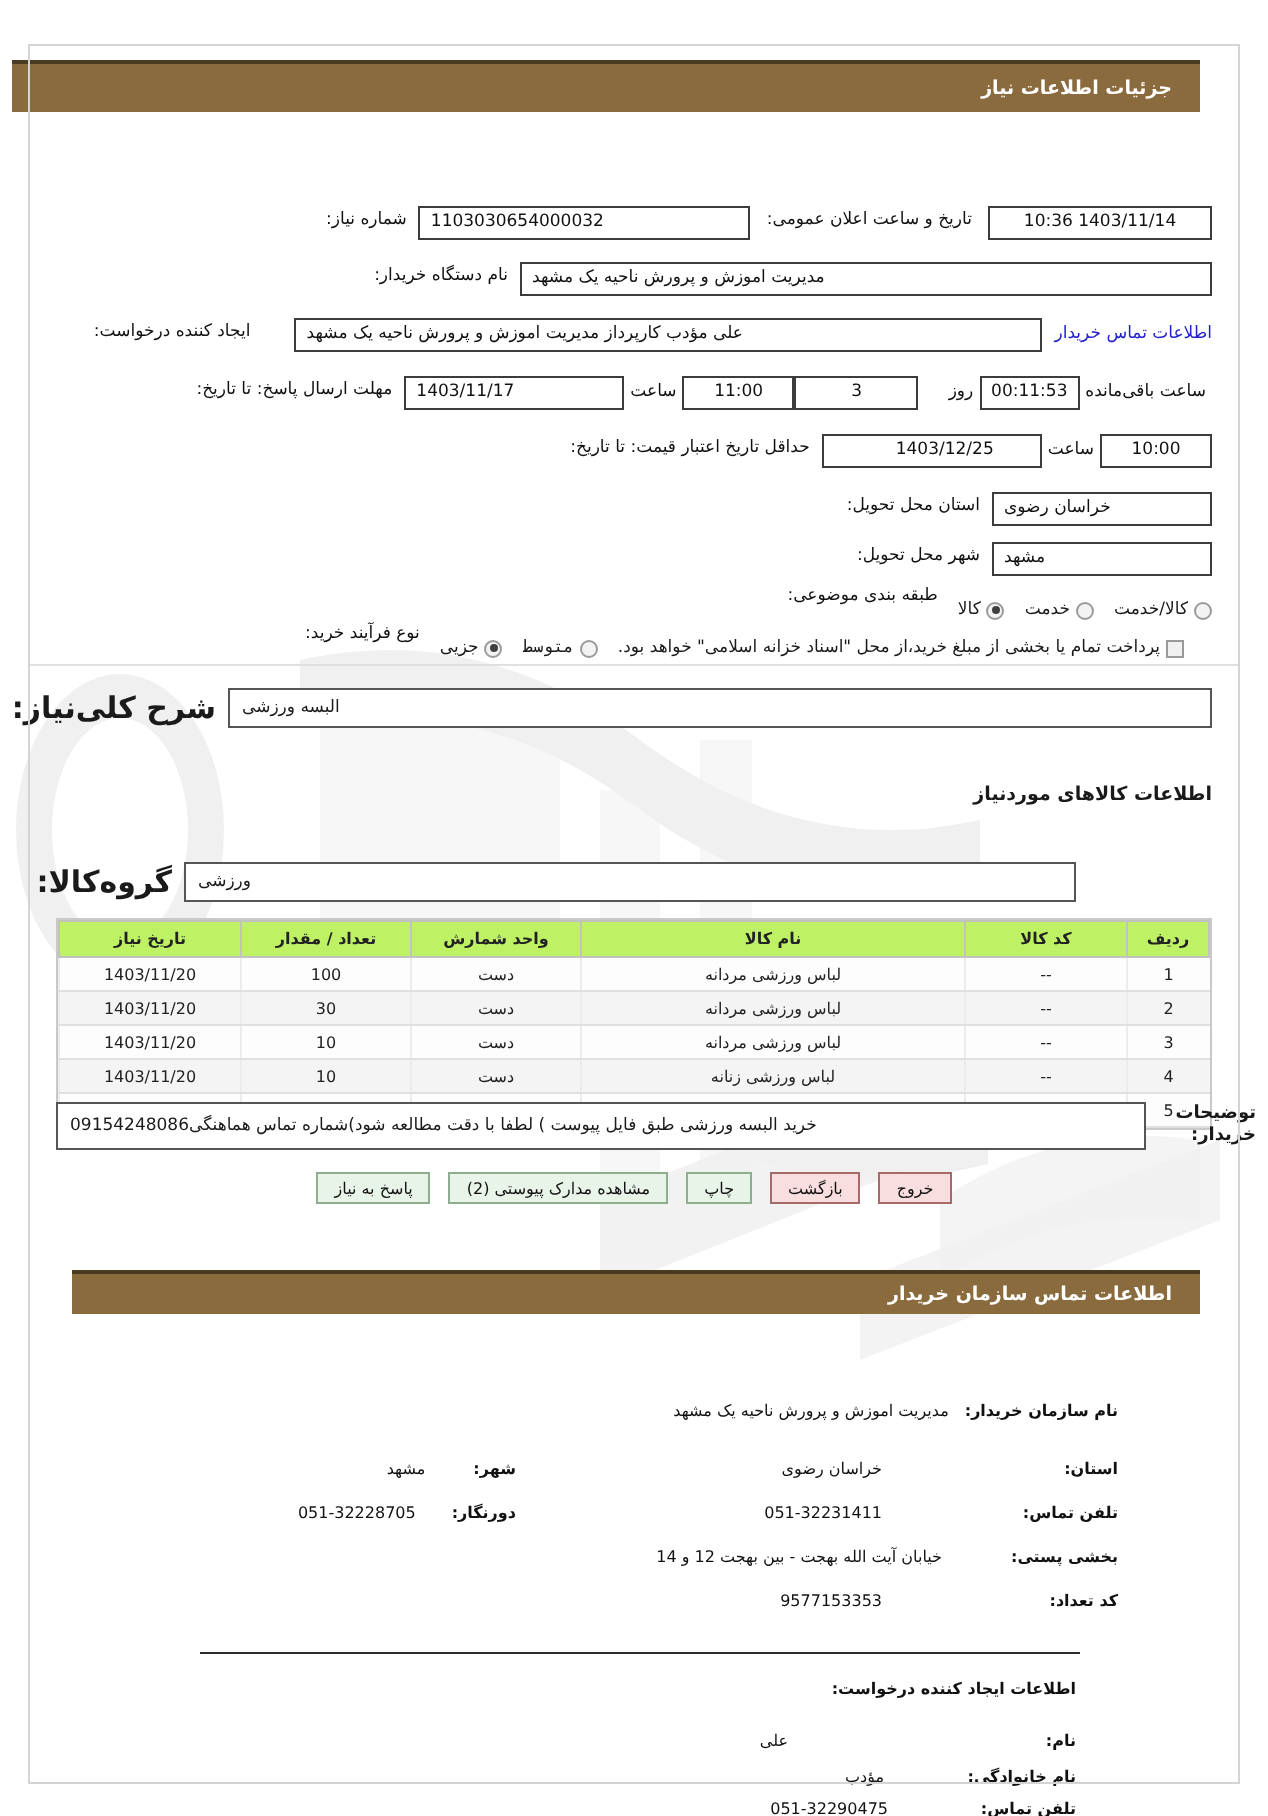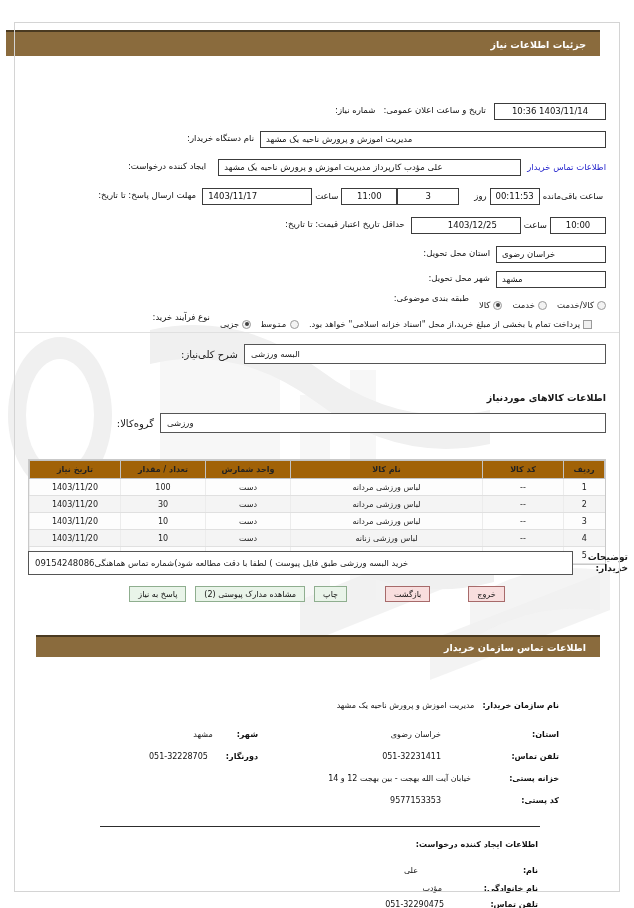--- a/index.html
+++ b/index.html
@@ -148,22 +148,22 @@
     background: #fff;
     height: 20px;
     box-sizing: border-box;
     display: flex;
     align-items: center;
     justify-content: flex-end;
     padding: 0 6px;
     font-size: 8.5px;
   }
   .biglabel {
-    font-weight: normal;
-    font-size: 10px;
+    font-weight: bold;
+    font-size: 15px;
     white-space: nowrap;
   }
 
   .sectiontitle {
     position: absolute;
     font-weight: bold;
     font-size: 9.5px;
     white-space: nowrap;
   }
 
@@ -177,21 +177,21 @@
     background: #fbfbfb;
     box-sizing: border-box;
   }
   table.goods {
     width: 100%;
     border-collapse: collapse;
     font-size: 8px;
     background: transparent;
   }
   table.goods th {
-    background: #a16207;
+    background: #bef264;
     border: 1px solid #c2c2c2;
     font-weight: bold;
     font-size: 8px;
     height: 17px;
     color: #222;
     padding: 0 3px;
   }
   table.goods td {
     border-bottom: 1px solid #e0e0e0;
     border-left: 1px solid #ececec;
@@ -253,21 +253,20 @@
     align-items: center;
     justify-content: center;
     box-sizing: border-box;
     padding: 0 8px;
     cursor: pointer;
     white-space: nowrap;
   }
   .btn.danger {
     background: #f8dede;
     border: 1px solid #a76a6a;
-    margin-left: 29px;
   }
 
   
   .crow {
     position: absolute;
     font-size: 8px;
     white-space: nowrap;
     display: flex;
     align-items: center;
   }
@@ -301,32 +300,33 @@
 </div>
 
 <div class="page"></div>
 
 <div class="section-bar" id="bar-main">
   <span>جزئیات اطلاعات نیاز</span>
 </div>
 
 <div class="frow" style="left:28px; top:100px; width:578px; height:22px; justify-content:flex-start;">
   <span class="flabel" style="width:78px; text-align:right; order:3;">شماره نیاز:</span>
+  <div class="fbox end" style="width:166px; order:2; margin-left:6px;">1103030654000032</div>
   <span class="flabel" style="order:1; margin-left:8px;">تاریخ و ساعت اعلان عمومی:</span>
   <div class="fbox center" style="width:112px; order:0; margin-left:8px;">1403/11/14 10:36</div>
 </div>
 
 <div class="frow" style="left:28px; top:128px; width:578px; height:22px; justify-content:flex-start;">
   <span class="flabel" style="width:78px; text-align:right; order:2;">نام دستگاه خریدار:</span>
   <div class="fbox end" style="width:346px; order:1; margin-left:6px;">مدیریت اموزش و پرورش ناحیه یک مشهد</div>
 </div>
 
 <div class="frow" style="left:28px; top:155px; width:578px; height:24px; justify-content:flex-start;">
   <span class="flabel" style="width:78px; text-align:right; order:3; line-height:1.1;">ایجاد کننده درخواست:</span>
-  <div class="fbox end" style="width:303px; order:2; margin-left:12px;">علی مؤدب کارپرداز مدیریت اموزش و پرورش ناحیه یک مشهد</div>
+  <div class="fbox end" style="width:374px; order:2; margin-left:22px;">علی مؤدب کارپرداز مدیریت اموزش و پرورش ناحیه یک مشهد</div>
   <a class="link" style="order:1; margin-left:6px;">اطلاعات تماس خریدار</a>
 </div>
 
 <div class="frow" style="left:28px; top:185px; width:578px; height:22px; justify-content:flex-start;">
   <span class="flabel" style="width:78px; text-align:right; order:9; line-height:1.1;">مهلت ارسال پاسخ: تا تاریخ:</span>
   <div class="fbox end" style="width:110px; order:8; margin-left:6px;">1403/11/17</div>
   <span class="sublabel" style="order:7;">ساعت</span>
   <div class="fbox center" style="width:56px; order:6;">11:00</div>
   <div class="fbox center" style="width:62px; order:5; margin-right:12px;">3</div>
   <span class="sublabel" style="order:4;">روز</span>
@@ -380,26 +380,26 @@
   <span class="opt" style="order:2; margin-right:14px;">
     <span class="cbox"></span>
     <span>پرداخت تمام یا بخشی از مبلغ خرید،از محل "اسناد خزانه اسلامی" خواهد بود.</span>
   </span>
 </div>
 
 <div class="divider" style="left:15px; top:332px; width:604px; background:#e0e0e0;"></div>
 
 <div class="frow" style="left:28px; top:342px; width:578px; height:24px; justify-content:flex-start;">
   <span class="biglabel" style="order:2; width:74px; text-align:right;">شرح کلی‌نیاز:</span>
-  <div class="bigbox" style="width:362px; order:1; margin-left:6px;">البسه ورزشی</div>
+  <div class="bigbox" style="width:492px; order:1; margin-left:6px;">البسه ورزشی</div>
 </div>
 
 <div class="sectiontitle" style="right:28px; top:392px;">اطلاعات کالاهای موردنیاز</div>
 
-<div class="frow" style="left:28px; top:411px; width:578px; height:24px; justify-content:flex-start;">
+<div class="frow" style="left:28px; top:429px; width:578px; height:24px; justify-content:flex-end;">
   <span class="biglabel" style="order:2; width:58px; text-align:right;">گروه‌کالا:</span>
   <div class="bigbox" style="width:446px; order:1; margin-left:6px;">ورزشی</div>
 </div>
 
 <div class="tablewrap">
   <table class="goods">
     <thead>
       <tr>
         <th style="width:34px;">ردیف</th>
         <th style="width:74px;">کد کالا</th>
@@ -486,38 +486,38 @@
 <div class="crow" style="right:75px; top:752px;">
   <span class="ckey" style="width:52px;">تلفن تماس:</span>
   <span class="cval" style="margin-right:66px;">051-32231411</span>
 </div>
 <div class="crow" style="right:376px; top:752px;">
   <span class="ckey">دورنگار:</span>
   <span class="cval" style="margin-right:18px;">051-32228705</span>
 </div>
 
 <div class="crow" style="right:75px; top:774px;">
-  <span class="ckey" style="width:52px;">خزانه پستی:</span>
+  <span class="ckey" style="width:52px;">بخشی پستی:</span>
   <span class="cval" style="margin-right:36px;">خیابان آیت الله بهجت - بین بهجت 12 و 14</span>
 </div>
 
 <div class="crow" style="right:75px; top:796px;">
-  <span class="ckey" style="width:52px;">کد پستی:</span>
+  <span class="ckey" style="width:52px;">کد تعداد:</span>
   <span class="cval" style="margin-right:66px;">9577153353</span>
 </div>
 
 <div class="divider" style="right:94px; top:826px; width:440px;"></div>
 
 <div class="crow" style="right:96px; top:840px;">
   <span class="ckey">اطلاعات ایجاد کننده درخواست:</span>
 </div>
 
 <div class="crow" style="right:96px; top:866px;">
   <span class="ckey" style="width:52px;">نام:</span>
-  <span class="cval" style="margin-right:68px;">علی</span>
+  <span class="cval" style="margin-right:92px;">علی</span>
 </div>
 
 <div class="crow" style="right:96px; top:884px;">
   <span class="ckey" style="width:52px;">نام خانوادگی:</span>
   <span class="cval" style="margin-right:44px;">مؤدب</span>
 </div>
 
 <div class="crow" style="right:96px; top:900px;">
   <span class="ckey" style="width:52px;">تلفن تماس:</span>
   <span class="cval" style="margin-right:42px;">051-32290475</span>

